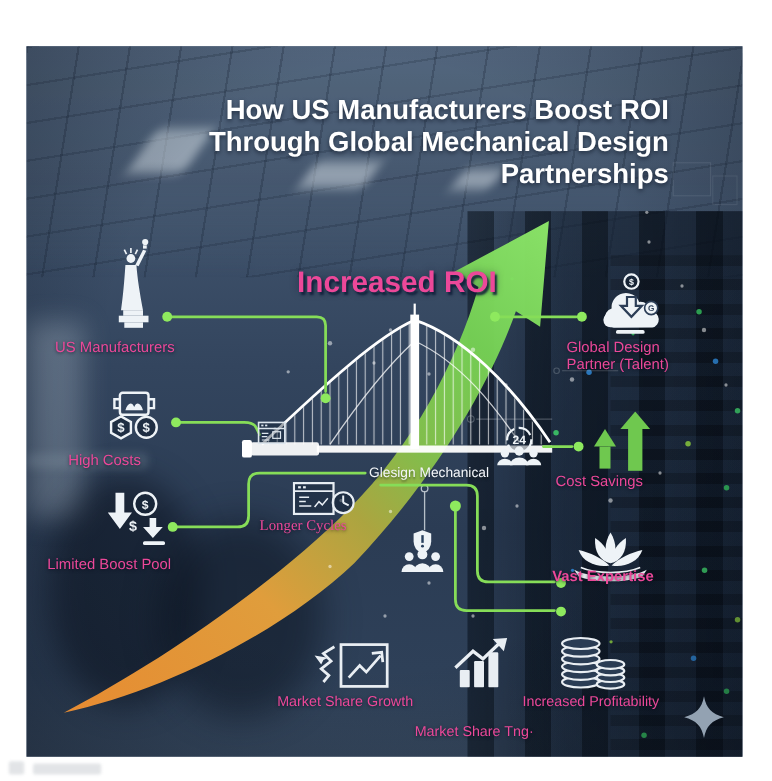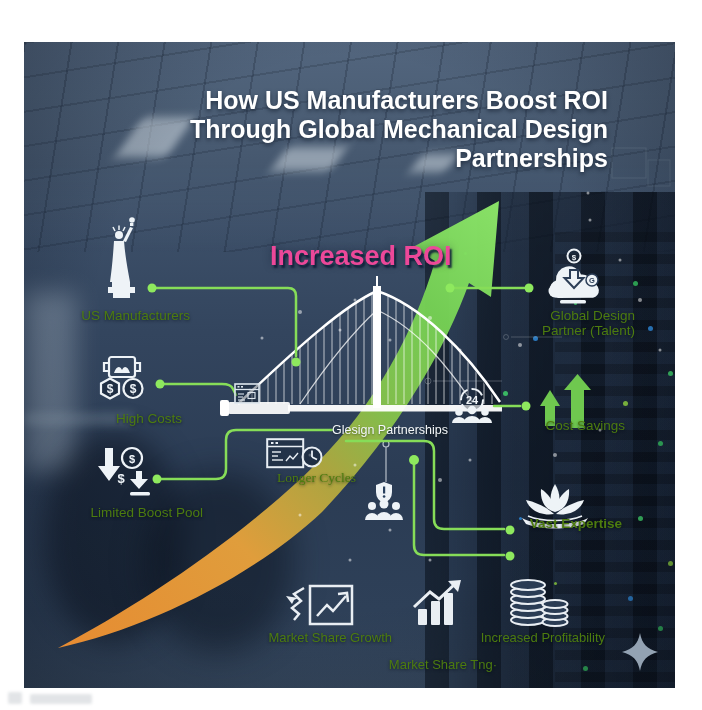--- a/index.html
+++ b/index.html
@@ -26,21 +26,21 @@
       160px 150px 0 1px #8fd13f,195px 190px 0 1px #35c05f,215px 240px 0 1px #2f89d8,
       175px 265px 0 1px #3fd06a,205px 310px 0 1px #8fd13f,165px 345px 0 1px #2f89d8,
       195px 375px 0 1px #35c05f,70px 85px 0 1px #2f89d8,40px 140px 0 1px #3fd06a,
       90px 330px 0 0 #8fd13f,55px 265px 0 0 #2f89d8,110px 50px 0 0 #35c05f,120px 415px 0 1px #35c05f;
     filter:blur(.6px);opacity:.85;}
   
   .blob{position:absolute;border-radius:50%;}
   .wallglow{position:absolute;left:0;top:250px;width:52px;height:180px;background:#b9c8d6;opacity:.35;filter:blur(12px);}
   .vignette{position:absolute;inset:0;background:radial-gradient(ellipse at 50% 45%,rgba(0,0,0,0) 55%,rgba(5,10,20,.35) 100%);}
   
-  .lbl{position:absolute;color:#4d7c0f;font-size:13.5px;text-align:right;
+  .lbl{position:absolute;color:#ec4899;font-size:13.5px;text-align:left;
        text-shadow:0 1px 3px rgba(5,12,25,.65);white-space:nowrap;z-index:6;}
   .title{position:absolute;left:96px;top:86px;width:512px;text-align:right;color:#ffffff;
          font-size:25px;font-weight:bold;line-height:29px;z-index:6;
          text-shadow:0 2px 4px rgba(8,16,32,.6);}
   .roi{position:absolute;left:270px;top:241px;font-size:27px;font-weight:bold;color:#ec4899;z-index:6;
        text-shadow:2px 3px 2px rgba(16,30,56,.9),0 0 8px rgba(10,20,40,.4);}
   .bridge-lbl{position:absolute;left:328px;top:423px;width:124px;text-align:center;color:#f4f7fa;
        font-size:12.5px;z-index:6;text-shadow:0 1px 2px rgba(20,30,20,.5);}
   .icon{position:absolute;z-index:5;}
   .overlay{position:absolute;left:24px;top:42px;z-index:3;}
@@ -161,31 +161,31 @@
         <circle cx="526" cy="406" r="4.5"></circle>
     </g>
   </svg>
 
   <div class="title">
     <div>How US Manufacturers Boost ROI</div>
     <div>Through Global Mechanical Design</div>
     <div>Partnerships</div>
   </div>
   <div class="roi">Increased ROI</div>
-  <div class="bridge-lbl">Glesign Partnerships</div>
+  <div class="bridge-lbl">Glesign Mechanical</div>
 
   <div class="lbl" style="left:50px;top:308px;width:140px;">US Manufacturers</div>
   <div class="lbl" style="left:62px;top:411px;width:120px;">High Costs</div>
   <div class="lbl" style="left:43px;top:505px;width:160px;">Limited Boost Pool</div>
   <div class="lbl" style="left:236px;top:470px;width:120px;font-family:Liberation Serif, serif;">Longer Cycles</div>
   <div class="lbl" style="left:515px;top:308px;width:120px;">
     <div>Global Design</div>
     <div>Partner (Talent)</div>
   </div>
-  <div class="lbl" style="left:505px;top:418px;width:120px;">Cost Savings</div>
+  <div class="lbl" style="left:505px;top:430px;width:120px;">Cost Savings</div>
   <div class="lbl" style="left:502px;top:516px;width:120px;font-weight:bold;">Vast Expertise</div>
   <div class="lbl" style="left:252px;top:630px;width:140px;font-size:13px;">Market Share Growth</div>
   <div class="lbl" style="left:377px;top:630px;width:120px;font-size:13px;margin-top:27px;">Market Share Tng·</div>
   <div class="lbl" style="left:475px;top:630px;width:130px;font-size:13px;">Increased Profitability</div>
 
   <div class="icon" style="left:104px;top:216px;">
     <svg width="40" height="88" viewBox="0 0 40 88" fill="#eef3f7">
       <circle cx="28" cy="4" r="2.8"></circle>
         <rect x="26" y="7" width="3.4" height="3"></rect>
       <path d="M19,25 L26,11 L29,12 L22,26 Z"></path>

